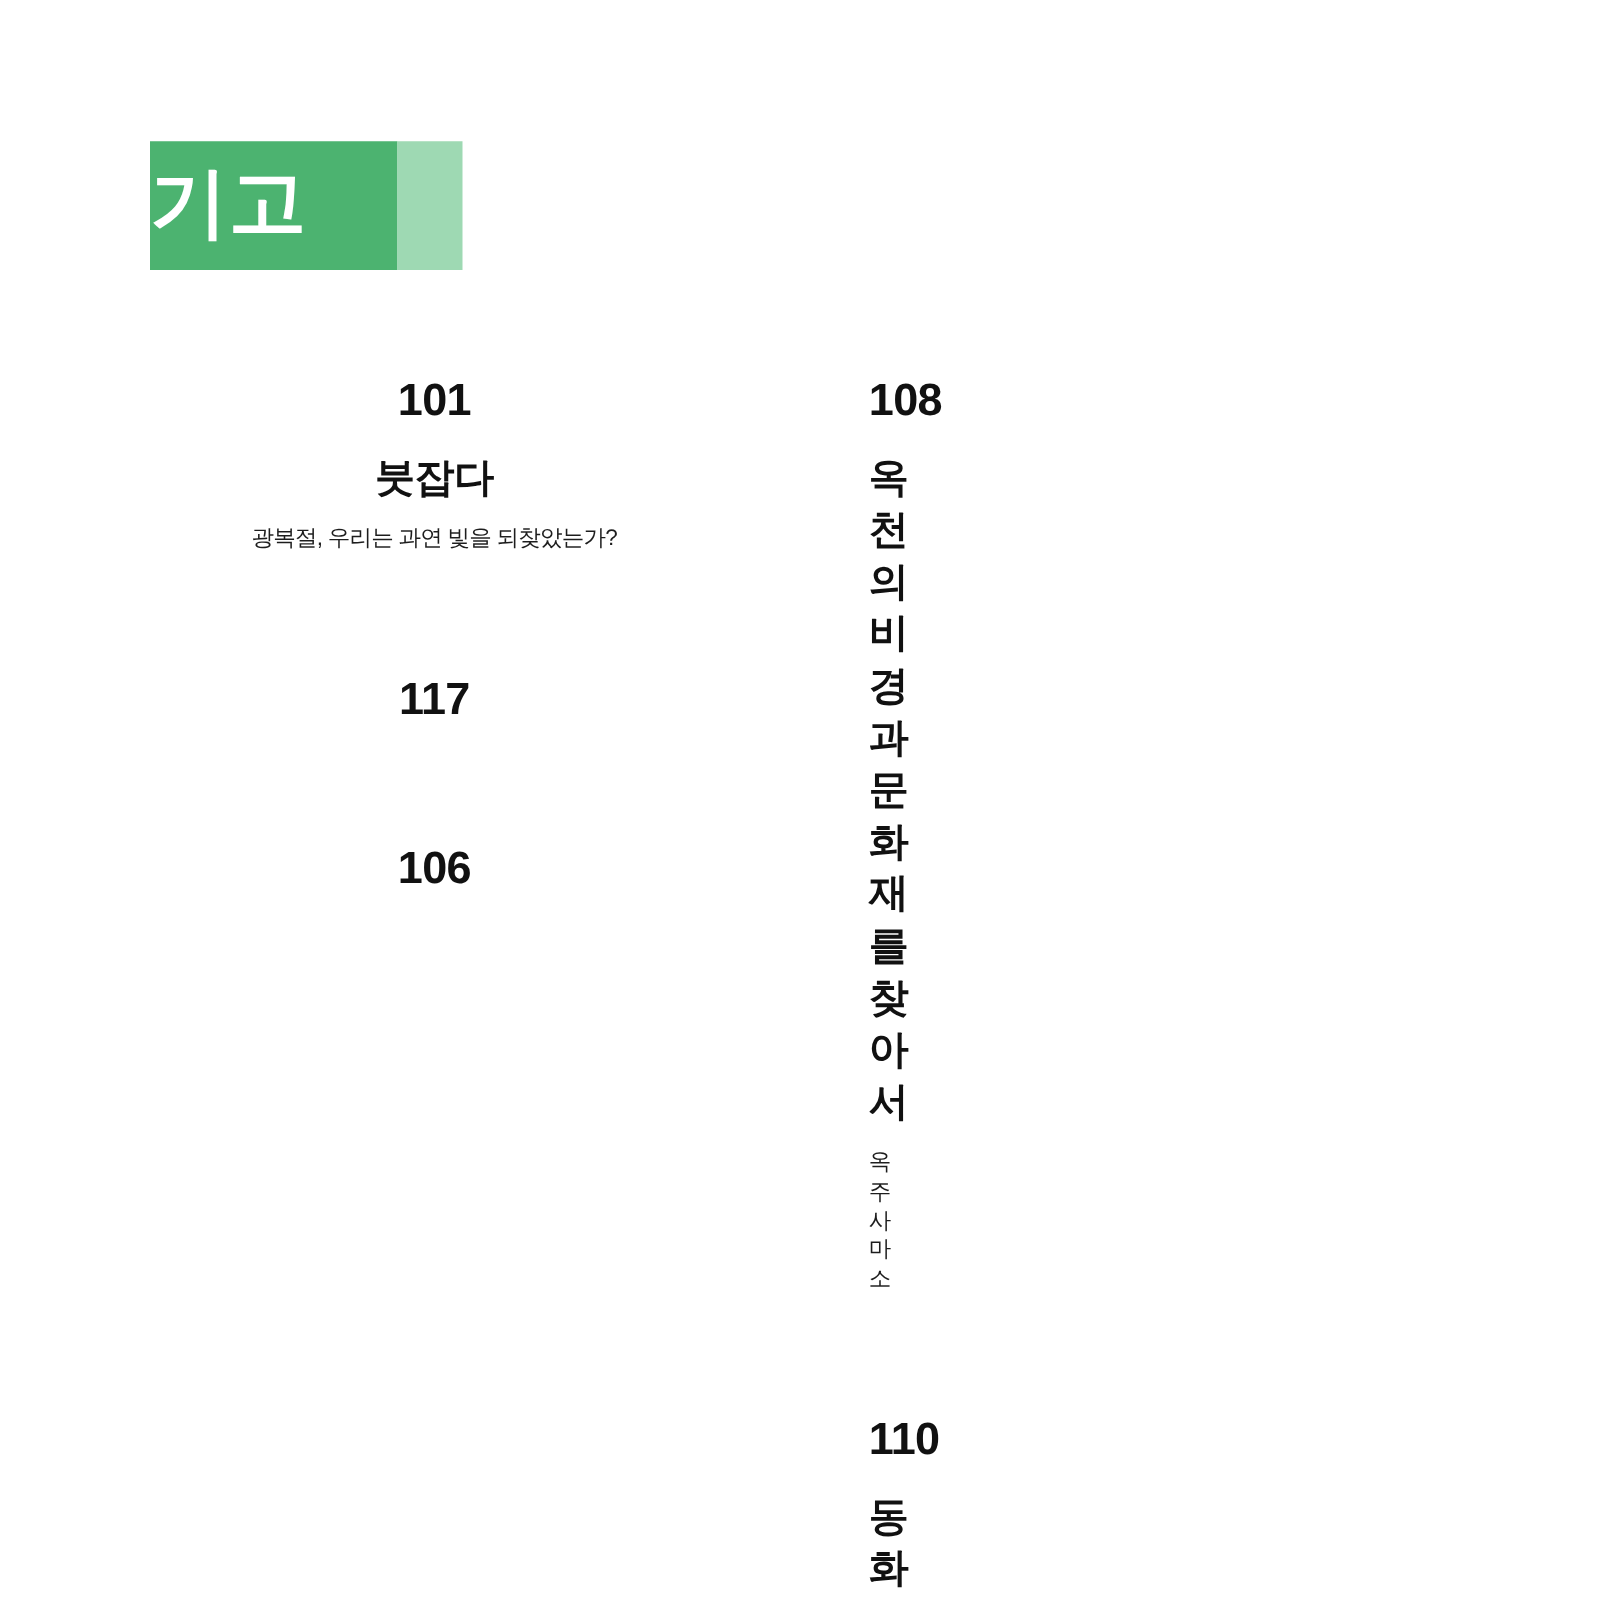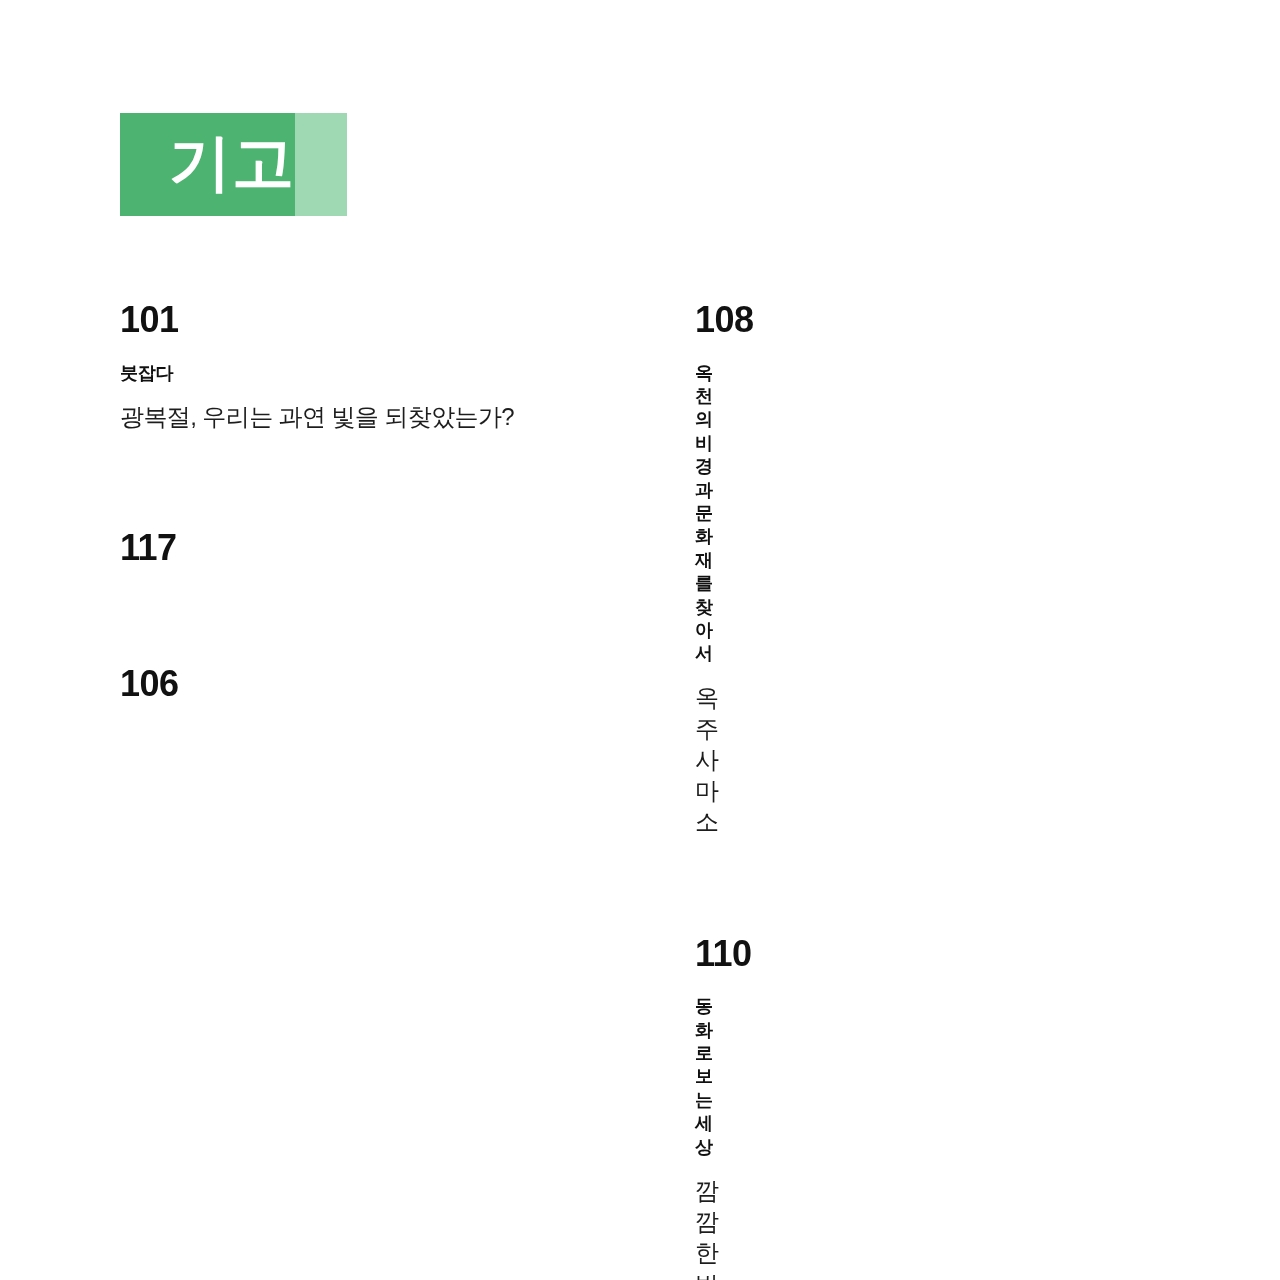--- a/index.html
+++ b/index.html
@@ -26,25 +26,25 @@
   
   .badge-wrap {
     position: absolute;
     left: 120px;
     top: 113px;
     display: flex;
     align-items: stretch;
   }
   .badge-main {
     background: #4cb370;
-    width: 175px;
+    width: 198px;
     height: 103px;
     display: flex;
     align-items: center;
-    justify-content: flex-end;
+    justify-content: flex-start;
   }
   .badge-tail {
     background: #9ed9b3;
     width: 52px;
     height: 103px;
   }
   .badge-label {
     color: #ffffff;
     font-size: 62px;
     font-weight: 700;
@@ -63,41 +63,42 @@
   }
   .col {
     width: 575px;
     box-sizing: border-box;
   }
   .col-left  { padding-left: 120px; }
   .col-right { padding-left: 695px; margin-left: -575px; width: 585px; }
 
   .entry {
     margin-bottom: 74px;
+    text-align: center;
   }
   .entry:last-child { margin-bottom: 0; }
 
   .entry-page {
     font-size: 36px;
     font-weight: 700;
     letter-spacing: -0.5px;
     line-height: 1.1;
     color: #111111;
     margin-bottom: 22px;
   }
   .entry-title {
-    font-size: 18px;
+    font-size: 32px;
     font-weight: 700;
     color: #111111;
     line-height: 1.3;
     margin-bottom: 16px;
     letter-spacing: -0.3px;
   }
   .entry-sub {
-    font-size: 24px;
+    font-size: 18px;
     font-weight: 400;
     color: #1d1d1d;
     line-height: 1.3;
     letter-spacing: -0.6px;
   }
   .entry-note {
     margin-top: 14px;
     font-size: 19px;
     color: #8c8c8c;
     letter-spacing: -0.4px;

